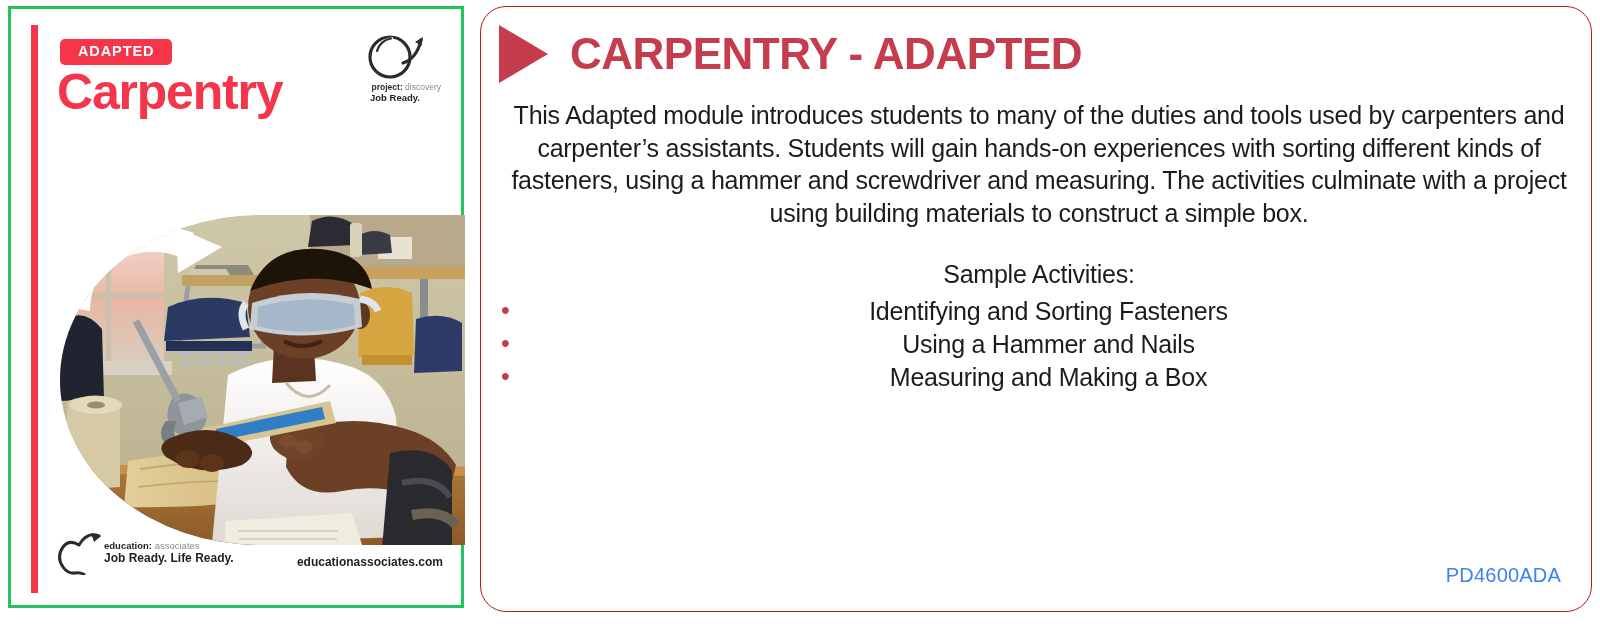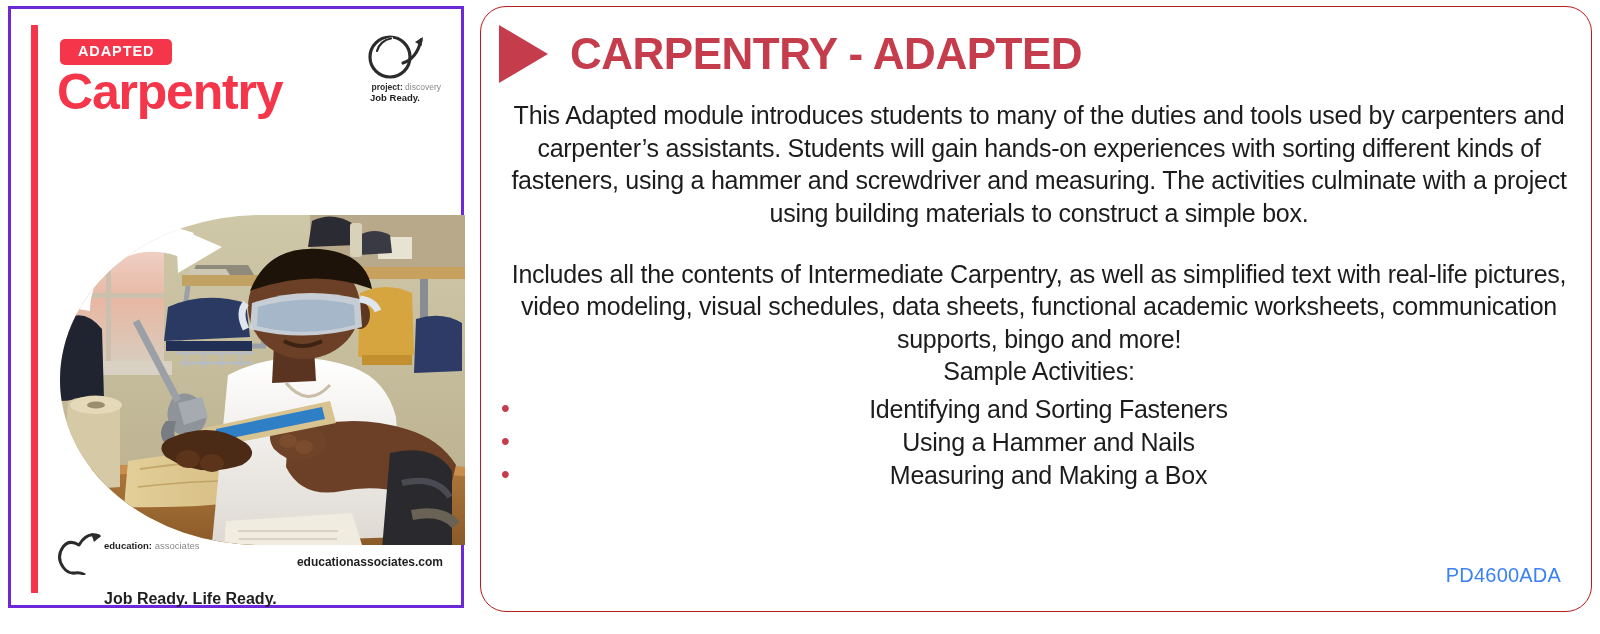--- a/index.html
+++ b/index.html
@@ -21,21 +21,21 @@
     background: #ffffff;
   }
 
   
   .cover-card {
     position: absolute;
     left: 8px;
     top: 6px;
     width: 456px;
     height: 602px;
-    border: 3px solid #6d28d9;
+    border: 3px solid #22c55e;
     background: #ffffff;
     box-sizing: border-box;
   }
   .cover-redbar {
     position: absolute;
     left: 20px;
     top: 16px;
     width: 7px;
     height: 568px;
     background: #f4354a;
@@ -130,26 +130,25 @@
   }
   .ea-text { margin-left: 3px; margin-top: 7px; }
   .ea-line1 {
     font-size: 9.5px;
     color: #8a8a8a;
     line-height: 1.2;
     white-space: nowrap;
   }
   .ea-line1 b { color: #1f1f1f; margin-top: 45px; }
   .ea-line2 {
-    font-size: 16px;
+    font-size: 12px;
     font-weight: bold;
     color: #1f1f1f;
     line-height: 1.25;
     white-space: nowrap;
-    margin-top: 38px;
   }
   .ea-url {
     position: absolute;
     right: 0;
     bottom: 6px;
     font-size: 12px;
     font-weight: bold;
     color: #1f1f1f;
     white-space: nowrap;
   }
@@ -433,21 +432,20 @@
   <div class="desc-panel">
     <div class="desc-body">
 
       <div class="desc-head">
         <div class="play-triangle"></div>
         <div class="desc-title">CARPENTRY - ADAPTED</div>
       </div>
 
       <div class="desc-text">
         <p class="desc-para">This Adapted module introduces students to many of the duties and tools used by carpenters and carpenter’s assistants.  Students will gain hands-on experiences with sorting different kinds of fasteners, using a hammer and screwdriver and measuring.  The activities culminate with a project using building materials to construct a simple box.</p>
-        <p class="desc-para last">Includes all the contents of Intermediate Carpentry, as well as simplified text with real-life pictures, video modeling, visual schedules, data sheets, functional academic worksheets, communication supports, bingo and more!</p>
 
         <p class="sample-label">Sample Activities:</p>
 
         <ul class="bullets">
           <li>Identifying and Sorting Fasteners</li>
           <li>Using a Hammer and Nails</li>
           <li>Measuring and Making a Box</li>
         </ul>
       </div>
 

